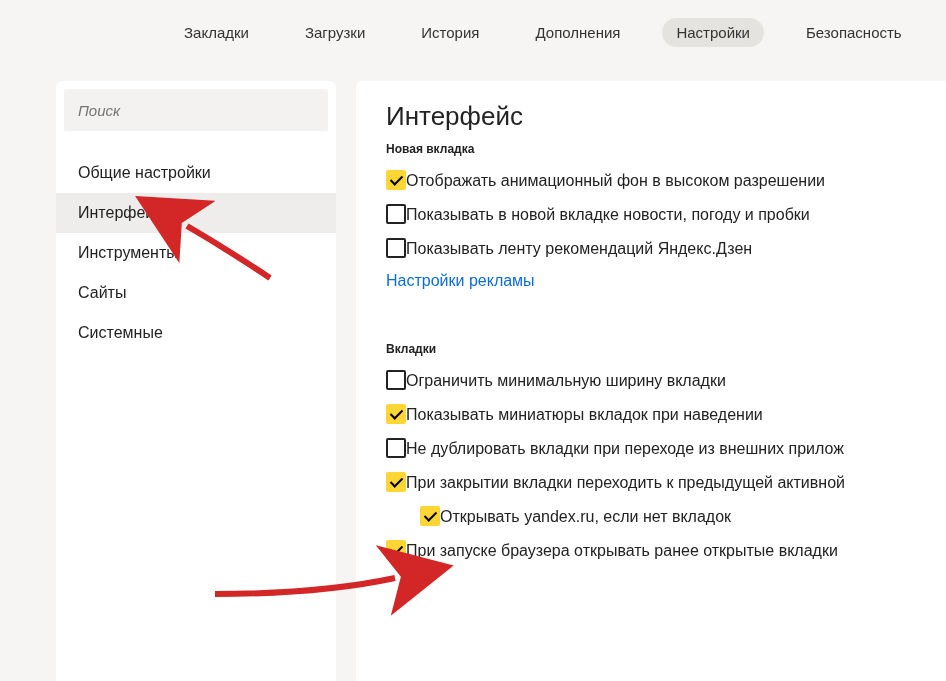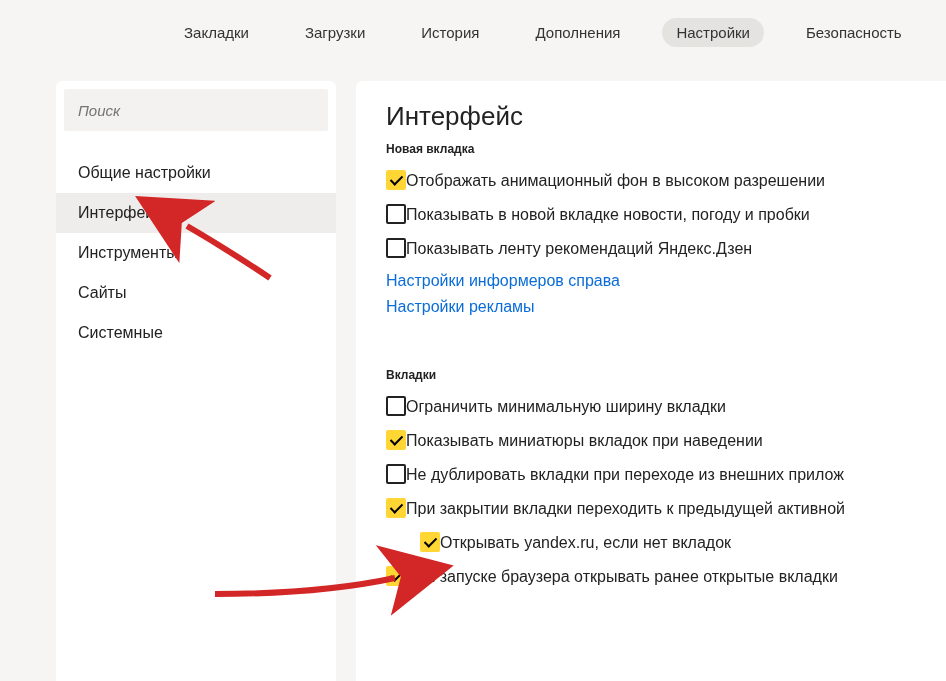--- a/index.html
+++ b/index.html
@@ -182,21 +182,20 @@
     <div class="option-row">
       <div class="checkbox"></div>
       <span class="option-label">Показывать в новой вкладке новости, погоду и пробки</span>
     </div>
     <div class="option-row">
       <div class="checkbox"></div>
       <span class="option-label">Показывать ленту рекомендаций Яндекс.Дзен</span>
     </div>
 
     <div class="link-group">
-      <span class="link">Настройки информеров справа</span>
       <span class="link">Настройки рекламы</span>
     </div>
 
     <div class="section-tabs">
       <div class="section-heading">Вкладки</div>
 
       <div class="option-row">
         <div class="checkbox"></div>
         <span class="option-label">Ограничить минимальную ширину вкладки</span>
       </div>

